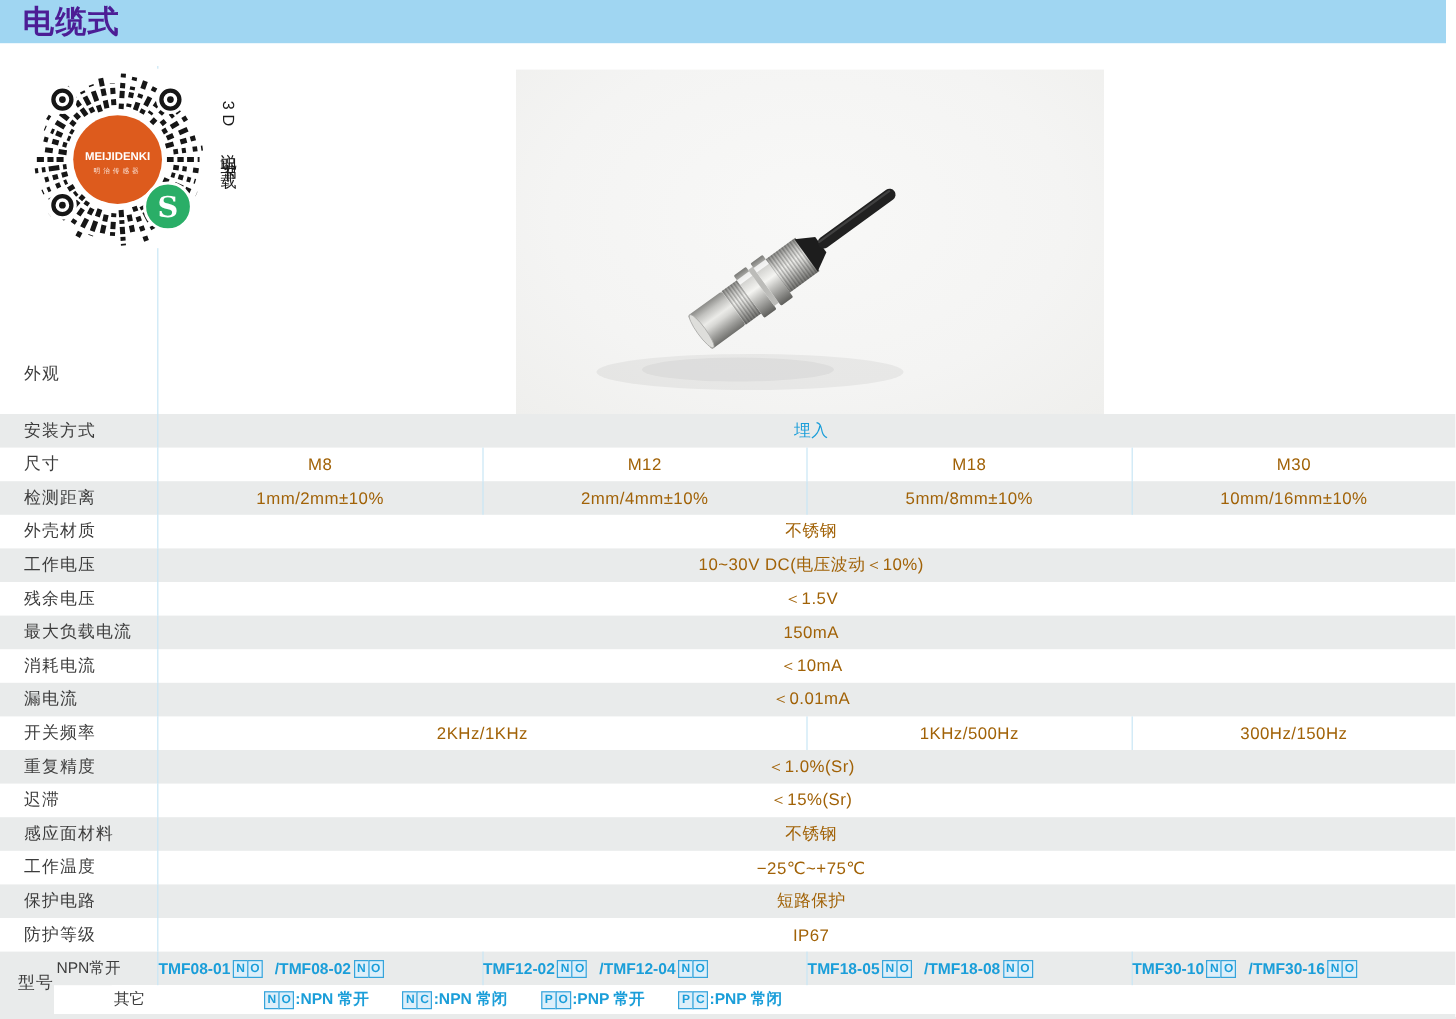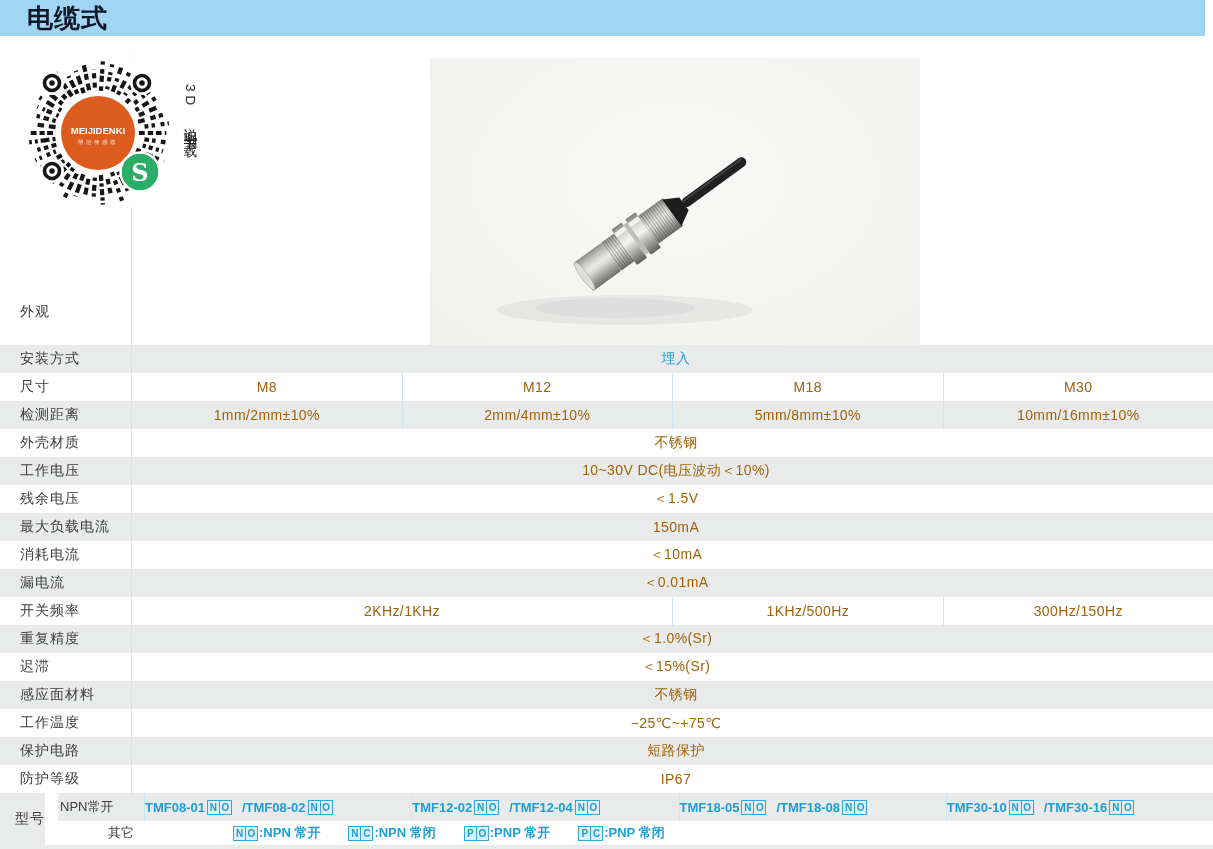--- a/index.html
+++ b/index.html
@@ -2,40 +2,40 @@
 <html><head>
 <meta charset="utf-8">
 <style>
   html,body{margin:0;padding:0;}
   body{
     width:1213px;height:849px;position:relative;overflow:hidden;background:#ffffff;
     font-family:"Liberation Sans","DejaVu Sans",sans-serif;color:#3c3c3c;
   }
   
   .titlebar{position:absolute;top:0;left:0;width:1205px;height:36px;background:#a0d6f2;display:flex;align-items:center;z-index:3;}
-  .titlebar .title{margin:8px;padding-left:19px;font-size:26px;font-weight:bold;color:#0f172a;letter-spacing:1px;line-height:36px;}
+  .titlebar .title{margin:0;padding-left:19px;font-size:26px;font-weight:bold;color:#4c1d95;letter-spacing:1px;line-height:36px;}
   
   .qr-svg{position:absolute;left:21px;top:57px;width:150px;height:150px;z-index:4;}
   .qr-caption{position:absolute;left:181px;top:84px;writing-mode:vertical-rl;font-size:13.5px;color:#1c1c1c;letter-spacing:4px;z-index:4;}
   
   .photo{position:absolute;left:430px;top:58px;width:490px;height:287px;z-index:2;
     background:radial-gradient(ellipse at 50% 42%,#f8f8f7 0%,#f4f4f3 62%,#efefed 100%);}
   
   .spec-table{position:absolute;left:0;top:55px;width:1213px;z-index:1;}
   .row{display:flex;height:28px;align-items:stretch;}
   .row.gray{background:#e9ebeb;justify-content:flex-end;}
   .row .label{width:131px;box-sizing:border-box;padding-left:20px;display:flex;align-items:center;font-size:14px;color:#3c3c3c;letter-spacing:1px;}
   .cells{flex:1;display:flex;}
   .cell{box-sizing:border-box;border-left:1px solid #c9e7f6;display:flex;align-items:center;justify-content:center;font-size:14px;color:#a16207;letter-spacing:.4px;}
   .c1{width:25%;}.c2{width:50%;}.c4{width:100%;padding-left:7px;}
   .blue{color:#1b9ed9;}
   .row.appearance{height:290px;background:#fff;}
   .row.appearance .label{align-items:flex-end;padding-bottom:24px;}
   
-  .model{display:flex;gap:13px;}
+  .model{display:flex;}
   .model .mlabel{width:45px;box-sizing:border-box;padding-left:15px;display:flex;align-items:center;font-size:14px;color:#3c3c3c;background:#e9ebeb;letter-spacing:1px;}
   .model .msub{flex:1;}
   .mrow{display:flex;height:28px;}
   .mrow.first{background:#e9ebeb;}
   .mrow.second{height:24px;background:#fff;margin-left:48px;}
   .sublabel{width:86px;box-sizing:border-box;padding-left:2px;display:flex;align-items:center;font-size:13px;color:#3c3c3c;}
   .mcells{flex:1;display:flex;}
   .mcell{width:25%;box-sizing:border-box;border-left:1px solid #c9e7f6;display:flex;align-items:center;justify-content:flex-start;font-size:13px;font-weight:bold;color:#1b9ed9;}
   .mcell .sep{margin-left:9px;}
   .badge{display:inline-flex;margin:0 1px 0 2px;}

